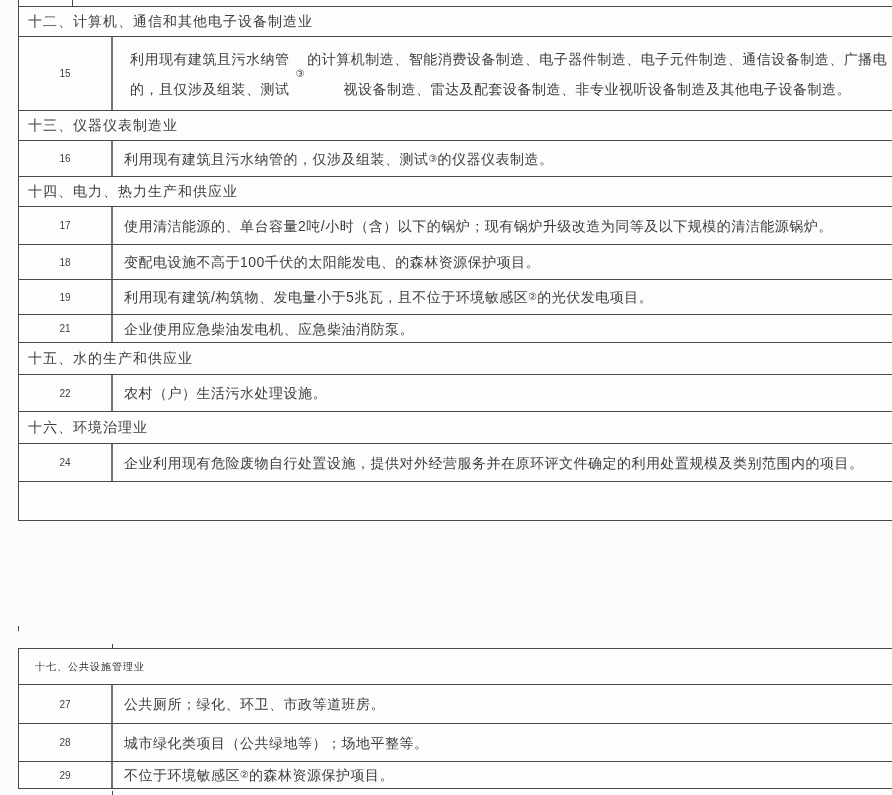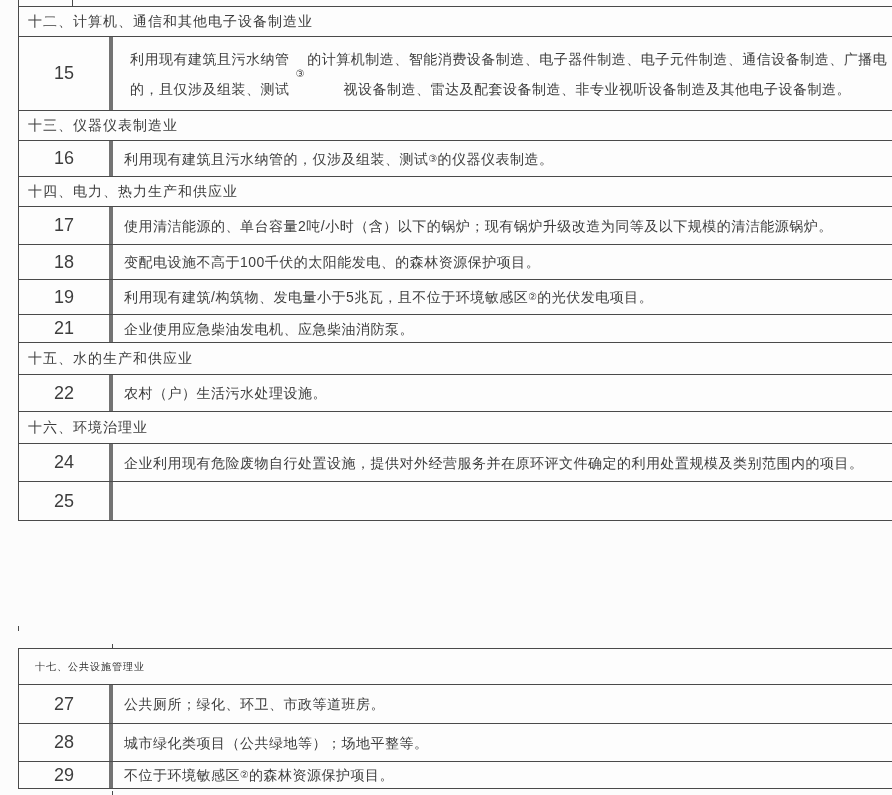--- a/index.html
+++ b/index.html
@@ -34,23 +34,23 @@
   .sliver2{position:absolute;top:644px;left:2px;width:887px;height:4px;}
   .sliver2 .vline{position:absolute;left:94px;top:0;bottom:0;width:1px;background:#4a4a4a;}
   
   .stub{position:absolute;width:1px;background:#4a4a4a;}
   #stub-t1{left:2px;top:626px;height:5px;}
   #stub-t2{left:96px;top:791px;height:4px;}
   
   .row{display:flex;border-bottom:1px solid #4a4a4a;box-sizing:border-box;}
   .tbl .row:last-child{border-bottom:none;}
   .num{
-    width:94px;flex:0 0 94px;border-right:4px solid #737373;box-sizing:border-box;
+    width:94px;flex:0 0 94px;border-right:2px solid #737373;box-sizing:border-box;
     display:flex;align-items:center;justify-content:center;
-    font-size:18px;color:#3d3d3d;
+    font-size:10px;color:#3d3d3d;
   }
   .txt{
     flex:1;padding:2px 14px 2px 11px;
     display:flex;align-items:center;
     font-size:14px;letter-spacing:0.5px;line-height:30px;text-align:center;
   }
   .sec-text{
     width:100%;display:flex;align-items:center;
     padding-left:9px;font-size:14px;letter-spacing:1px;
   }
@@ -130,21 +130,20 @@
       <div class="sec-text">十六、环境治理业</div>
     </div>
 
 
     <div class="row h38">
       <div class="num">24</div>
       <div class="txt">企业利用现有危险废物自行处置设施，提供对外经营服务并在原环评文件确定的利用处置规模及类别范围内的项目。</div>
     </div>
 
     <div class="row h38">
-      <div class="num">25</div>
     </div>
 
 
   </div>
 
   <div class="stub" id="stub-t1"></div>
 
   <div class="sliver2">
     <div class="vline"></div>
   </div>

